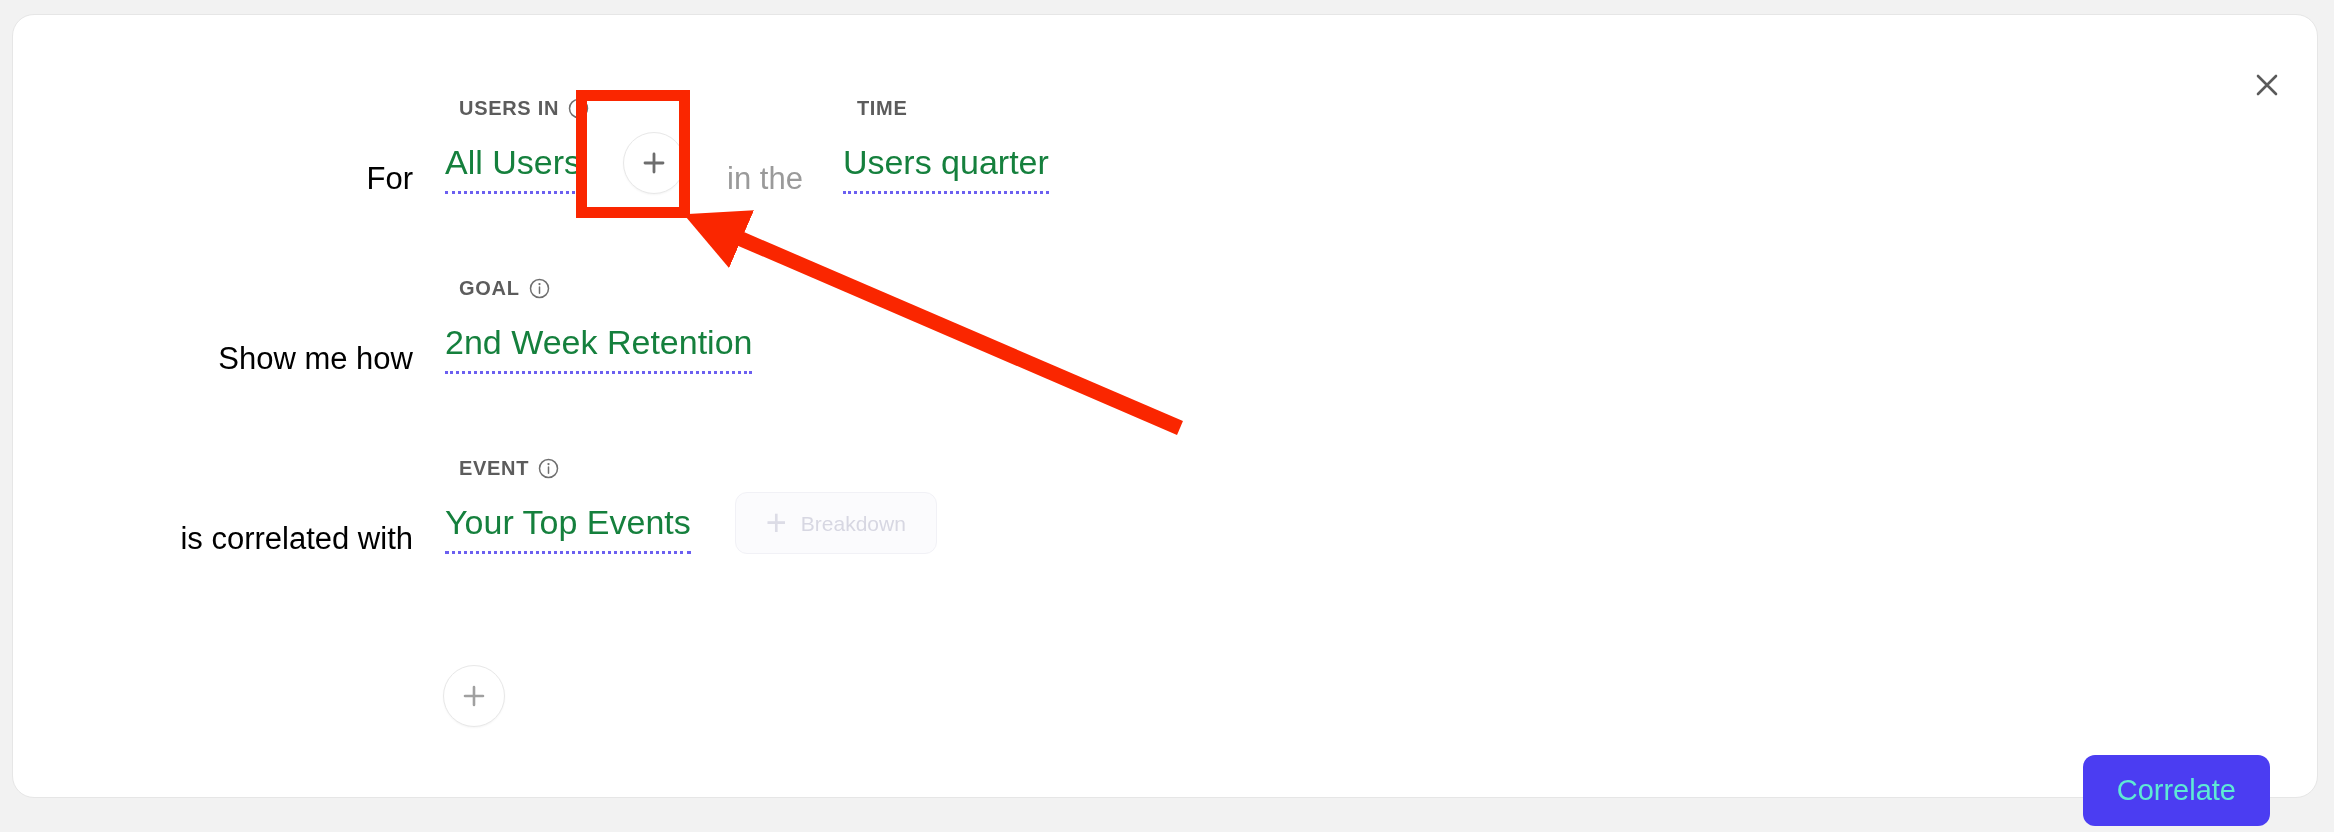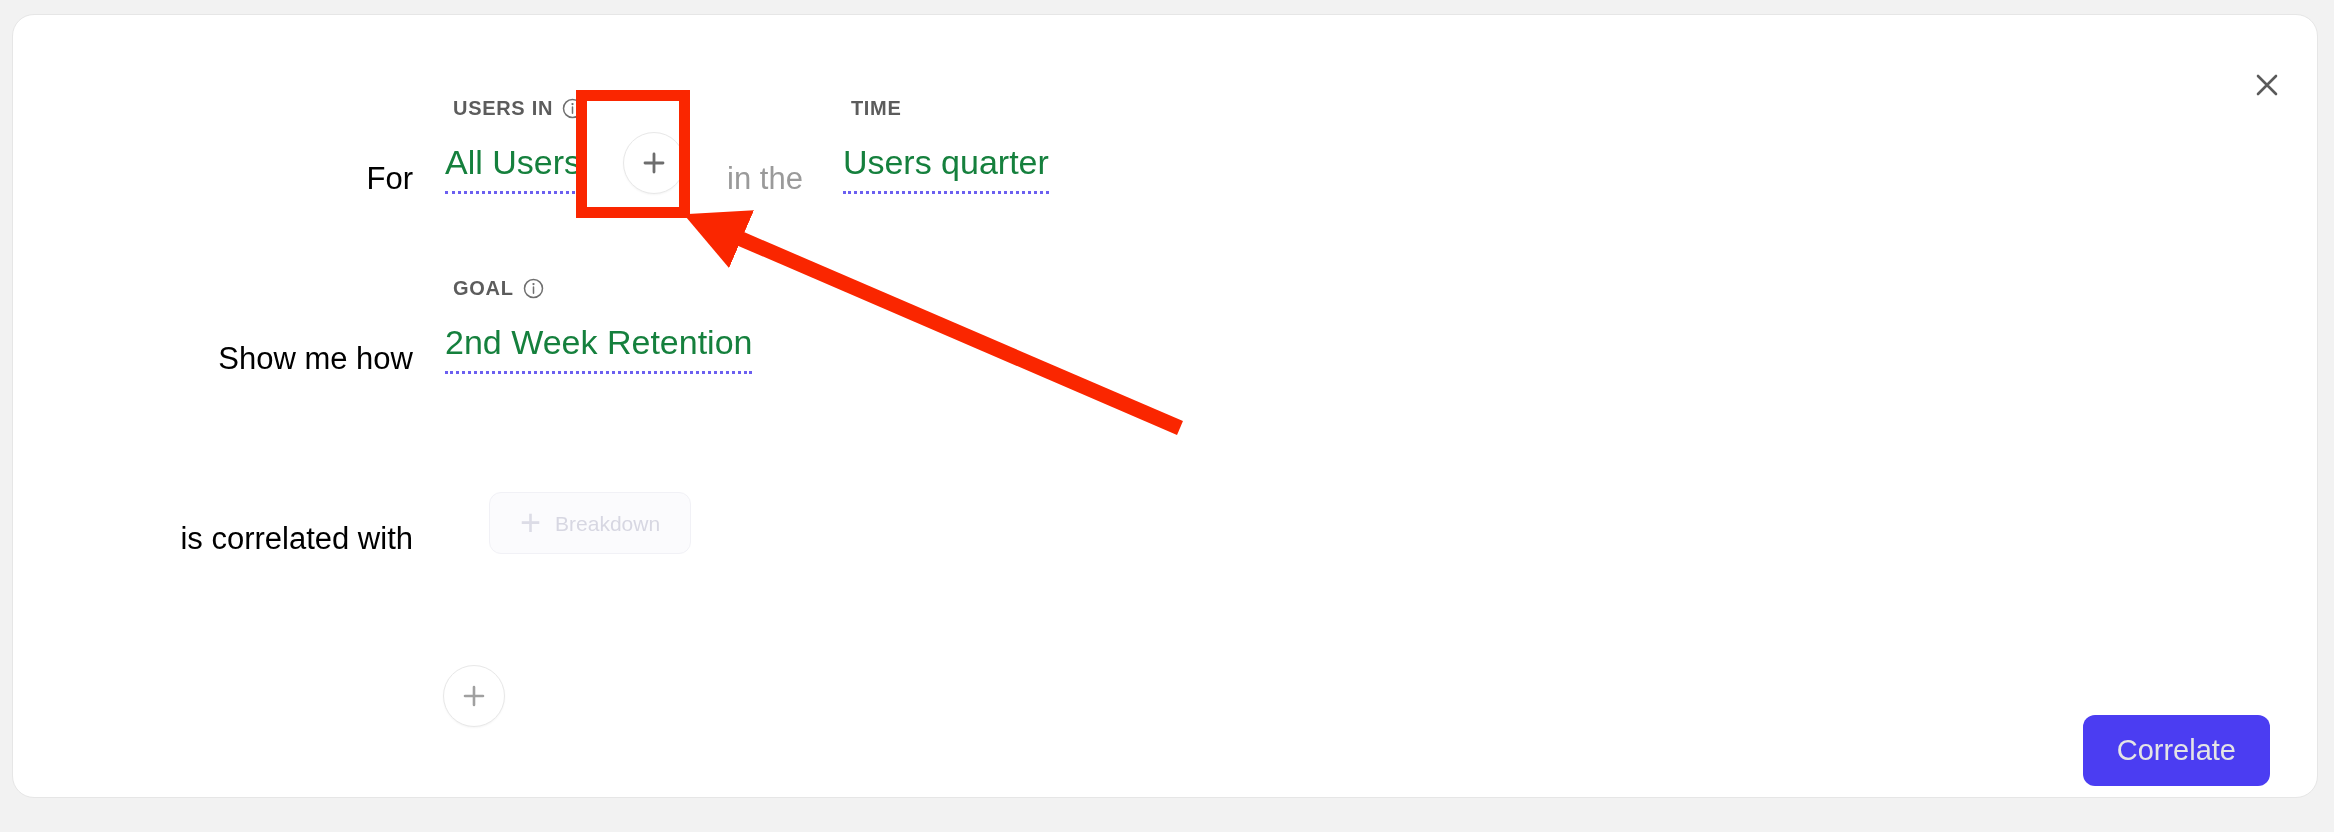--- a/index.html
+++ b/index.html
@@ -77,21 +77,21 @@
 
   
   .field {
     position: relative;
     display: inline-block;
     padding-bottom: 19px;
   }
   .field-label {
     position: absolute;
     top: -48px;
-    left: 8px;
+    left: 14px;
     display: flex;
     align-items: center;
     gap: 9px;
     white-space: nowrap;
   }
   .field-label .lbl-text {
     font-size: 20px;
     font-weight: bold;
     letter-spacing: 0.7px;
     color: #5c5c5c;
@@ -161,23 +161,23 @@
   .add-step {
     position: absolute;
     left: 430px;
     top: 650px;
   }
 
   
   .correlate-btn {
     position: absolute;
     right: 47px;
-    top: 700px;
+    top: 740px;
     background: #4b3df2;
-    color: #e5e5e5;
+    color: #5eead4;
     font-size: 29px;
     border: none;
     border-radius: 12px;
     padding: 21px 34px;
     cursor: pointer;
     line-height: 1;
     font-family: "Liberation Sans", sans-serif;
   }
 
   
@@ -272,20 +272,33 @@
               </svg>
             </span>
           </div>
           <span class="field-value">2nd Week Retention</span>
         </div>
       </div>
 
       <div class="row row-3">
         <div class="prefix prefix-corr">is correlated with</div>
 
+        <div class="field">
+          <div class="field-label">
+            <span class="lbl-text">EVENT</span>
+            <span class="info-icon">
+              <svg width="21" height="21" viewBox="0 0 21 21" aria-hidden="true">
+                <circle cx="10.5" cy="10.5" r="9" fill="none" stroke="#6f6f6f" stroke-width="1.5"></circle>
+                <circle cx="10.5" cy="6.1" r="1.15" fill="#6f6f6f"></circle>
+                <path d="M10.5 9 L10.5 15.3" stroke="#6f6f6f" stroke-width="1.5" stroke-linecap="round"></path>
+              </svg>
+            </span>
+          </div>
+          <span class="field-value">Your Top Events</span>
+        </div>
 
         <div style="width:44px"></div>
 
         <div style="padding-bottom:19px">
           <div class="breakdown-btn">
             <span class="bd-plus">+</span>
             <span class="bd-text">Breakdown</span>
           </div>
         </div>
       </div>

